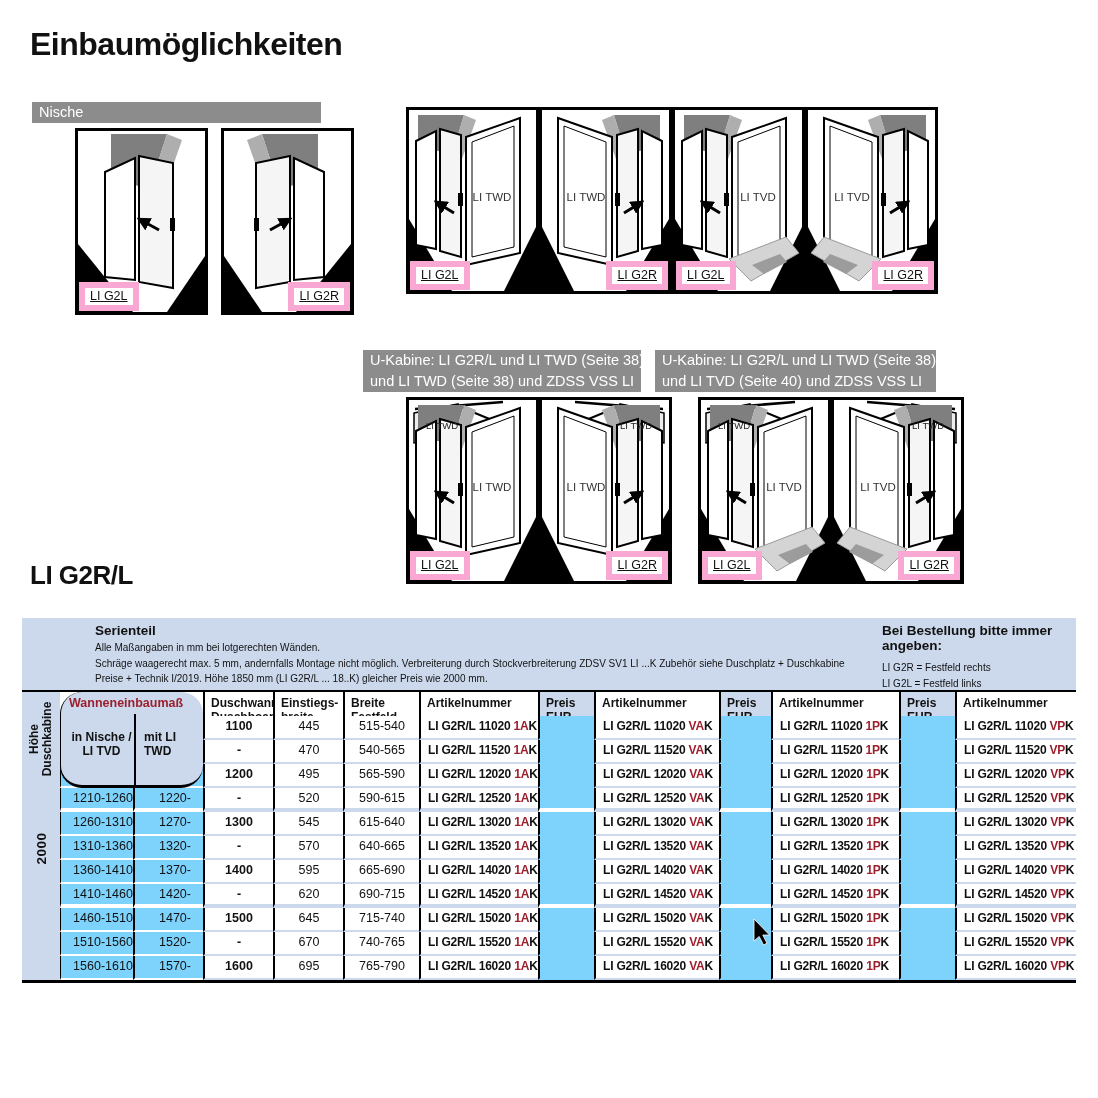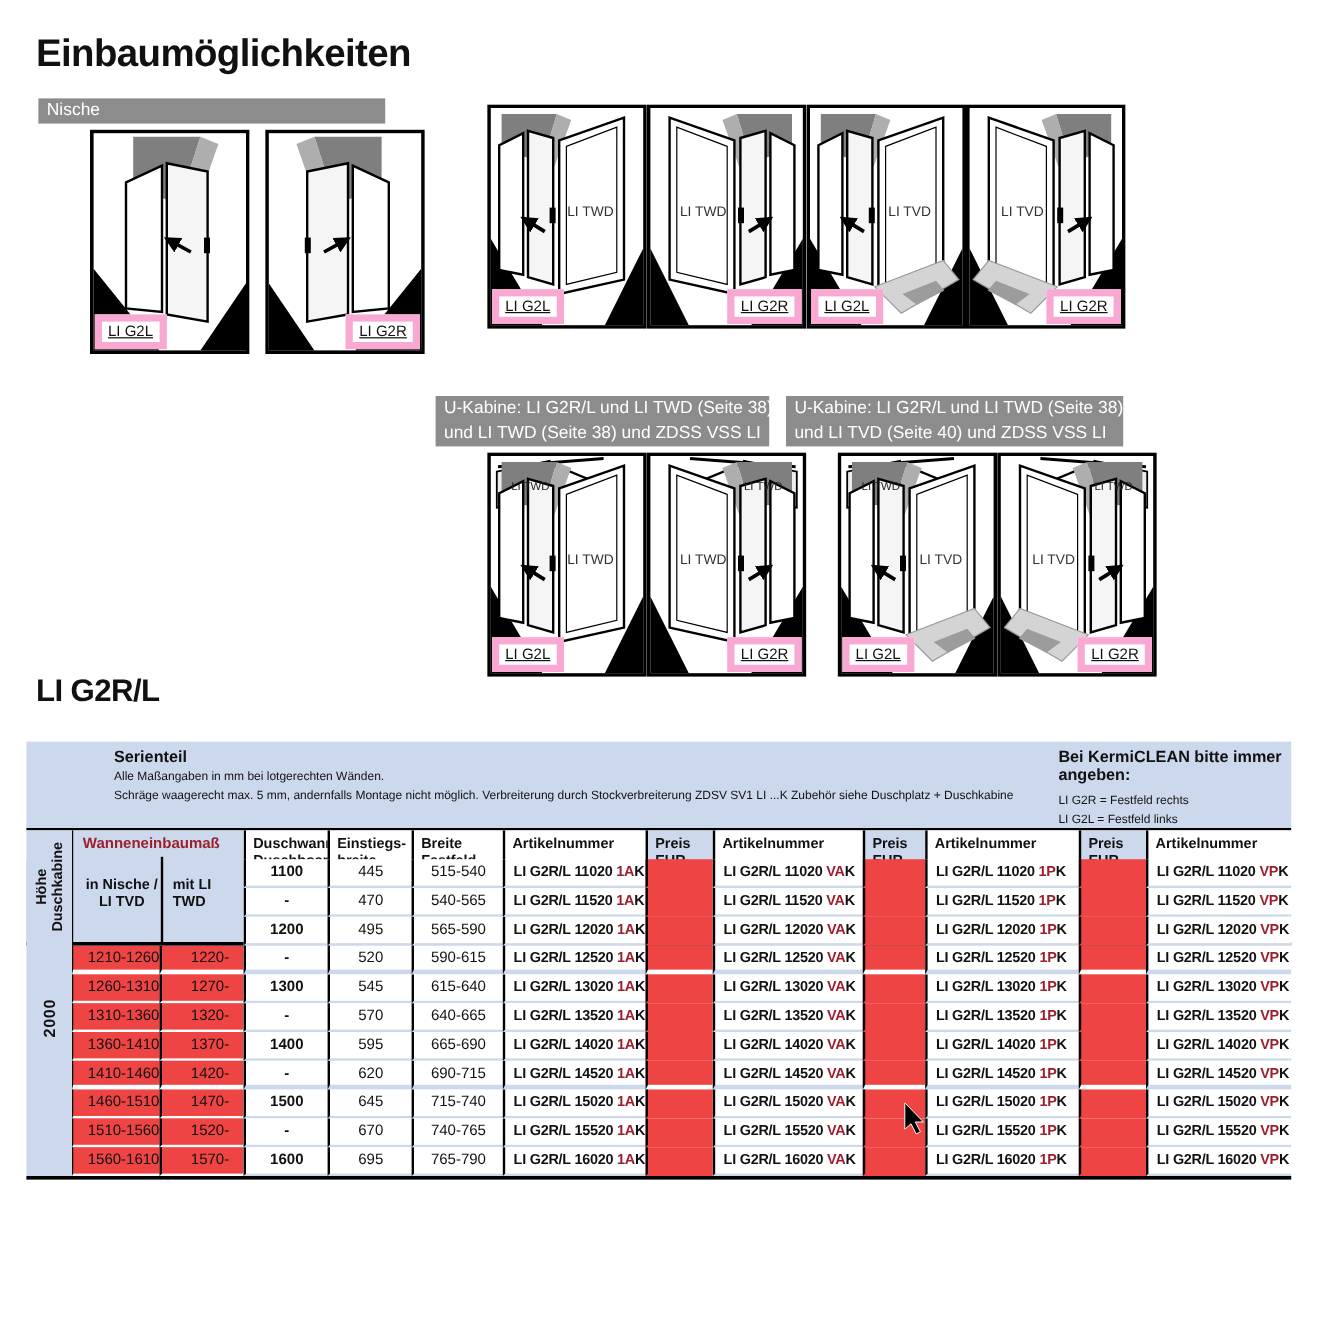--- a/index.html
+++ b/index.html
@@ -5,21 +5,21 @@
   html,body { margin:0; padding:0; }
   body {
     width:1098px; height:1098px; position:relative; overflow:hidden;
     background:#fff; color:#111;
     font-family:"Liberation Sans", sans-serif;
   }
   .h1 { position:absolute; left:30px; top:26px; font-size:32px; font-weight:bold; letter-spacing:-0.5px; }
   .h2 { position:absolute; left:30px; top:560px; font-size:26px; font-weight:bold; letter-spacing:-0.5px; }
 
   
-  .section { position:absolute; }
+  .section { position:absolute;margin-top:20px; }
   .sec-nische   { left:32px;  top:82px;  width:289px; }
   .sec-ecke     { left:363px; top:82px;  width:572px; }
   .sec-ukabine1 { left:363px; top:330px; width:278px; }
   .sec-ukabine2 { left:655px; top:330px; width:281px; }
   .sec-bar { background:#8c8c8c; color:#fff; padding:0 7px; }
   .sec-bar .line { height:21px; line-height:21px; font-size:14.5px; white-space:nowrap; }
   .diag-row { display:flex; justify-content:space-between; margin-top:5px;padding-left:43px; }
   .sec-nische .diag-row { justify-content:flex-start; gap:13px; }
   .diagram { position:relative; width:133px; height:187px; }
   .diag-label {
@@ -53,33 +53,33 @@
   .hdr { height:96px; border-bottom:3px solid #000; box-sizing:border-box;
          font-size:12px; font-weight:bold; line-height:14px; background:#fff; }
   .blue { background:#ccd9ec; }
   .bl  { border-left:2px solid #000; }
   .bl1 { border-left:1.5px solid #000; }
   .th-pad { padding:4px 0 0 6px; }
   .red { color:#9d1f2d; }
   .thh { display:flex; align-items:center; justify-content:center; }
   .vhdr { transform:rotate(-90deg); font-weight:bold; font-size:12px; line-height:13px;
           text-align:center; white-space:nowrap; }
-  .th-wanne { position:relative; }
+  .th-wanne { position:relative;border-radius:22px; }
   .wanne-title { color:#9d1f2d; padding:4px 0 0 8px; font-size:12.5px; }
   .wanne-subs { position:absolute; top:22px; bottom:0; left:0; right:0; display:flex; }
   .wanne-sub1 { width:73px; box-sizing:border-box; padding:16px 0 0 8px;text-align:center; }
   .wanne-sub2 { flex:1; border-left:2px solid #000; box-sizing:border-box; padding:16px 0 0 8px; }
   .art-title { margin-bottom:6px; }
 
   .body-hoehe { background:#ccd9ec; display:flex; align-items:center; justify-content:center; }
   .v2000 { transform:rotate(-90deg); font-weight:bold; font-size:13.5px; letter-spacing:0.5px; }
 
   .td { height:100%; line-height:21px; font-size:12.5px; box-sizing:border-box;
         border-bottom:2px solid #ccd9ec; background:#fff; overflow:hidden; }
-  .td.blue { background:#ef4444; border-bottom-color:#fff;padding-left:12px; }
+  .td.blue { background:#7dd3fc; border-bottom-color:#fff;padding-left:12px; }
   .td.nb   { border-bottom-color:transparent; }
   .td.gb   { border-bottom-width:4px; }
   .td.nb.gb{ border-bottom-color:#fff; }
   .c { text-align:center; }
   .b { font-weight:bold; }
   .art { text-align:left; padding-left:7px; white-space:nowrap; font-weight:bold;
          font-size:12px; letter-spacing:-0.2px; }
 
   .cursor { position:absolute; left:753px; top:919px; }
 </style>
@@ -335,23 +335,24 @@
   </div>
 
 <div class="h2">LI G2R/L</div>
 
 <div class="tbl-wrap">
   <div class="band">
     <div class="band-left">
       <div class="band-title">Serienteil</div>
       <div class="band-line">Alle Maßangaben in mm bei lotgerechten Wänden.</div>
       <div class="band-line">Schräge waagerecht max. 5 mm, andernfalls Montage nicht möglich. Verbreiterung durch Stockverbreiterung ZDSV SV1 LI ...K Zubehör siehe Duschplatz + Duschkabine</div>
+      <div class="band-line">Preise + Technik I/2019. Höhe 1850 mm (LI G2R/L ... 18..K) gleicher Preis wie 2000 mm.</div>
     </div>
     <div class="band-right">
-      <div class="band-title">Bei KermiCLEAN bitte immer angeben:</div>
+      <div class="band-title">Bei Bestellung bitte immer angeben:</div>
       <div class="band-line">LI G2R = Festfeld rechts</div>
       <div class="band-line">LI G2L = Festfeld links</div>
     </div>
   </div>
   <div class="tbl" id="tbl">
       <div class="hdr blue thh">
         <div class="vhdr">
           <div>Höhe</div>
           <div>Duschkabine</div>
         </div>

